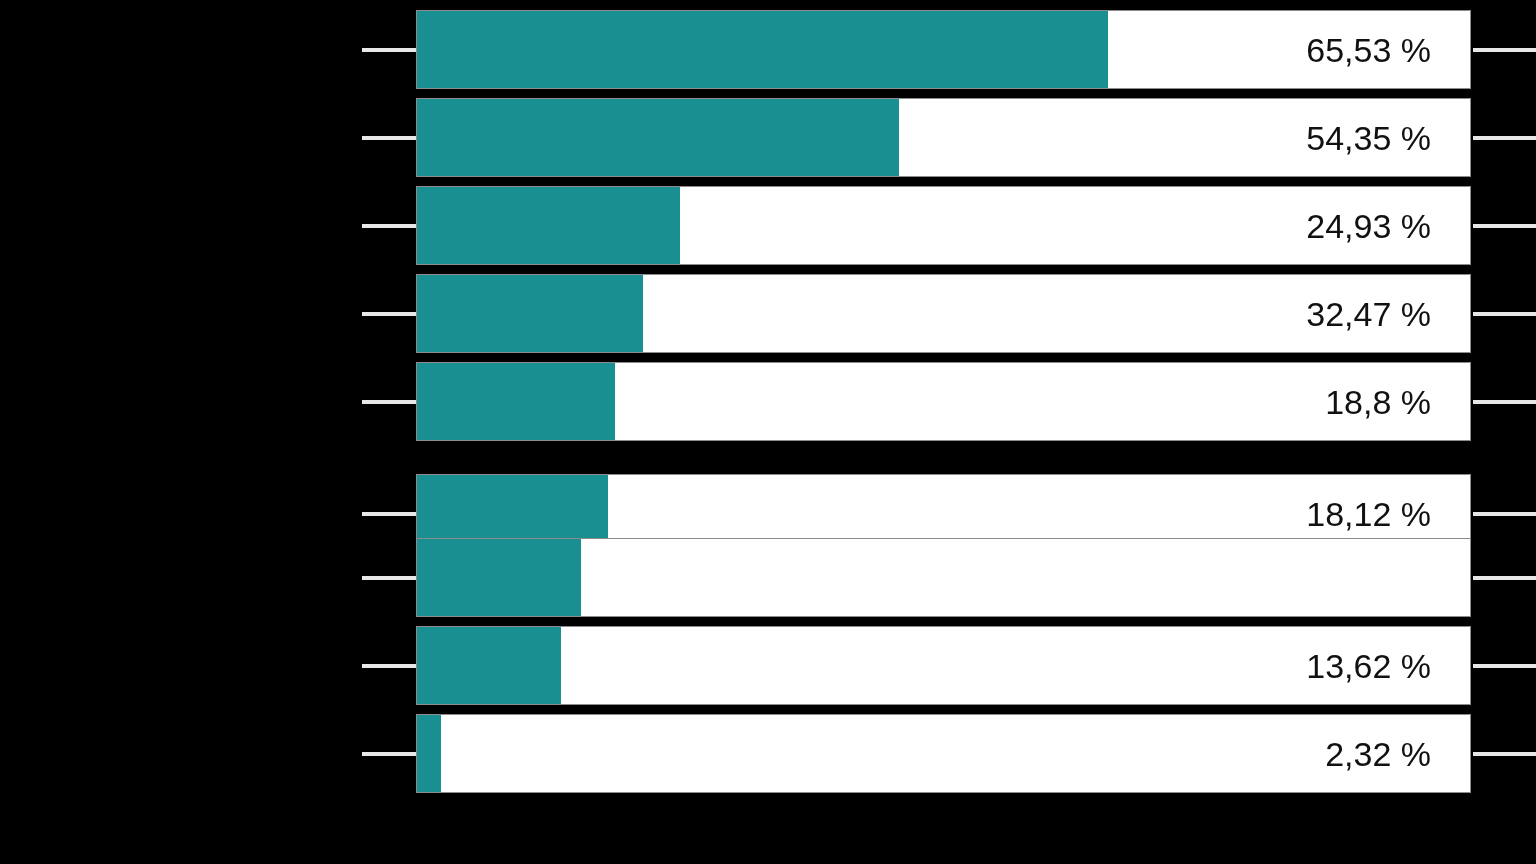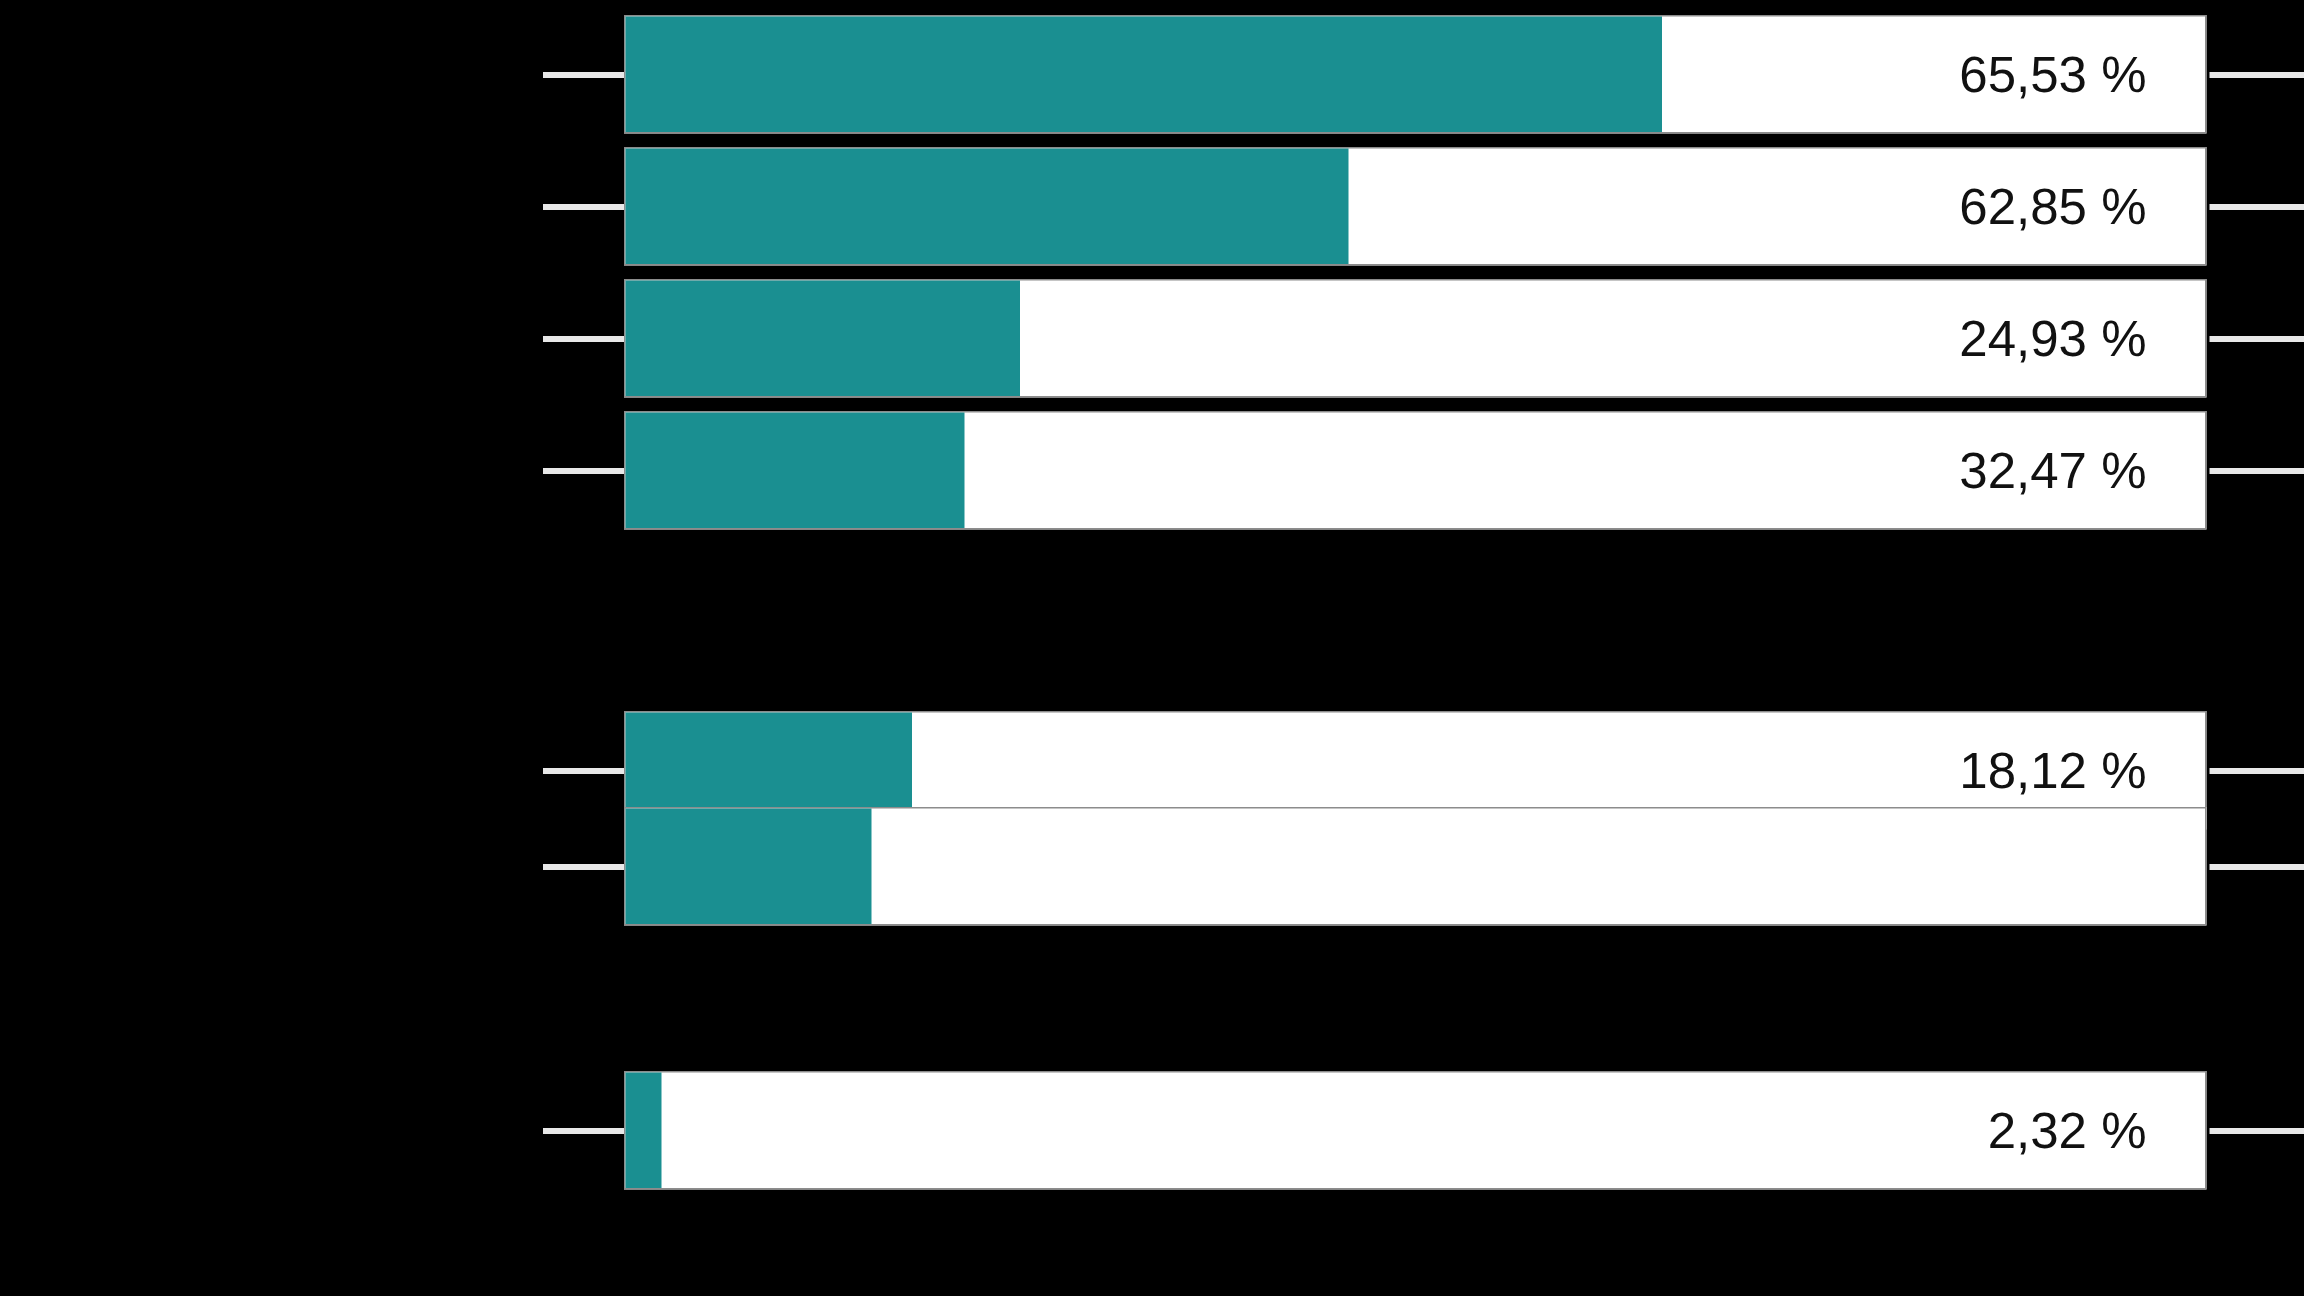--- a/index.html
+++ b/index.html
@@ -97,54 +97,70 @@
       <div class="bar-track">
         <div class="bar-fill" style="width: 691.341px; background: rgb(26, 143, 145);"></div>
         <div class="bar-label">65,53 %</div>
       </div>
     </div>
     <div class="bar-row" style="top: 98px;">
       <div class="tick-left"></div>
       <div class="tick-right"></div>
       <div class="bar-track">
         <div class="bar-fill" style="width: 481.502px; background: rgb(26, 143, 145);"></div>
-        <div class="bar-label">62,85 %</div>
+        <div class="bar-label">54,35 %</div>
       </div>
     </div>
     <div class="bar-row" style="top: 186px;">
       <div class="tick-left"></div>
       <div class="tick-right"></div>
       <div class="bar-track">
         <div class="bar-fill" style="width: 263.012px; background: rgb(26, 143, 145);"></div>
         <div class="bar-label">24,93 %</div>
       </div>
     </div>
     <div class="bar-row" style="top: 274px;">
       <div class="tick-left"></div>
       <div class="tick-right"></div>
       <div class="bar-track">
         <div class="bar-fill" style="width: 225.665px; background: rgb(26, 143, 145);"></div>
         <div class="bar-label">32,47 %</div>
       </div>
     </div>
+    <div class="bar-row" style="top: 362px;">
+      <div class="tick-left"></div>
+      <div class="tick-right"></div>
+      <div class="bar-track">
+        <div class="bar-fill" style="width: 198.34px; background: rgb(26, 143, 145);"></div>
+        <div class="bar-label">18,8 %</div>
+      </div>
+    </div>
     <div class="bar-row" style="top: 474px;">
       <div class="tick-left"></div>
       <div class="tick-right"></div>
       <div class="bar-track">
         <div class="bar-fill" style="width: 191.166px; background: rgb(26, 143, 145);"></div>
         <div class="bar-label">18,12 %</div>
       </div>
     </div>
     <div class="bar-row" style="top: 538px;">
       <div class="tick-left"></div>
       <div class="tick-right"></div>
       <div class="bar-track">
         <div class="bar-fill" style="width: 163.841px; background: rgb(26, 143, 145);"></div>
       </div>
     </div>
+    <div class="bar-row" style="top: 626px;">
+      <div class="tick-left"></div>
+      <div class="tick-right"></div>
+      <div class="bar-track">
+        <div class="bar-fill" style="width: 143.691px; background: rgb(26, 143, 145);"></div>
+        <div class="bar-label">13,62 %</div>
+      </div>
+    </div>
     <div class="bar-row" style="top: 714px;">
       <div class="tick-left"></div>
       <div class="tick-right"></div>
       <div class="bar-track">
         <div class="bar-fill" style="width: 24.476px; background: rgb(26, 143, 145);"></div>
         <div class="bar-label">2,32 %</div>
       </div>
     </div>
   </div>
 

